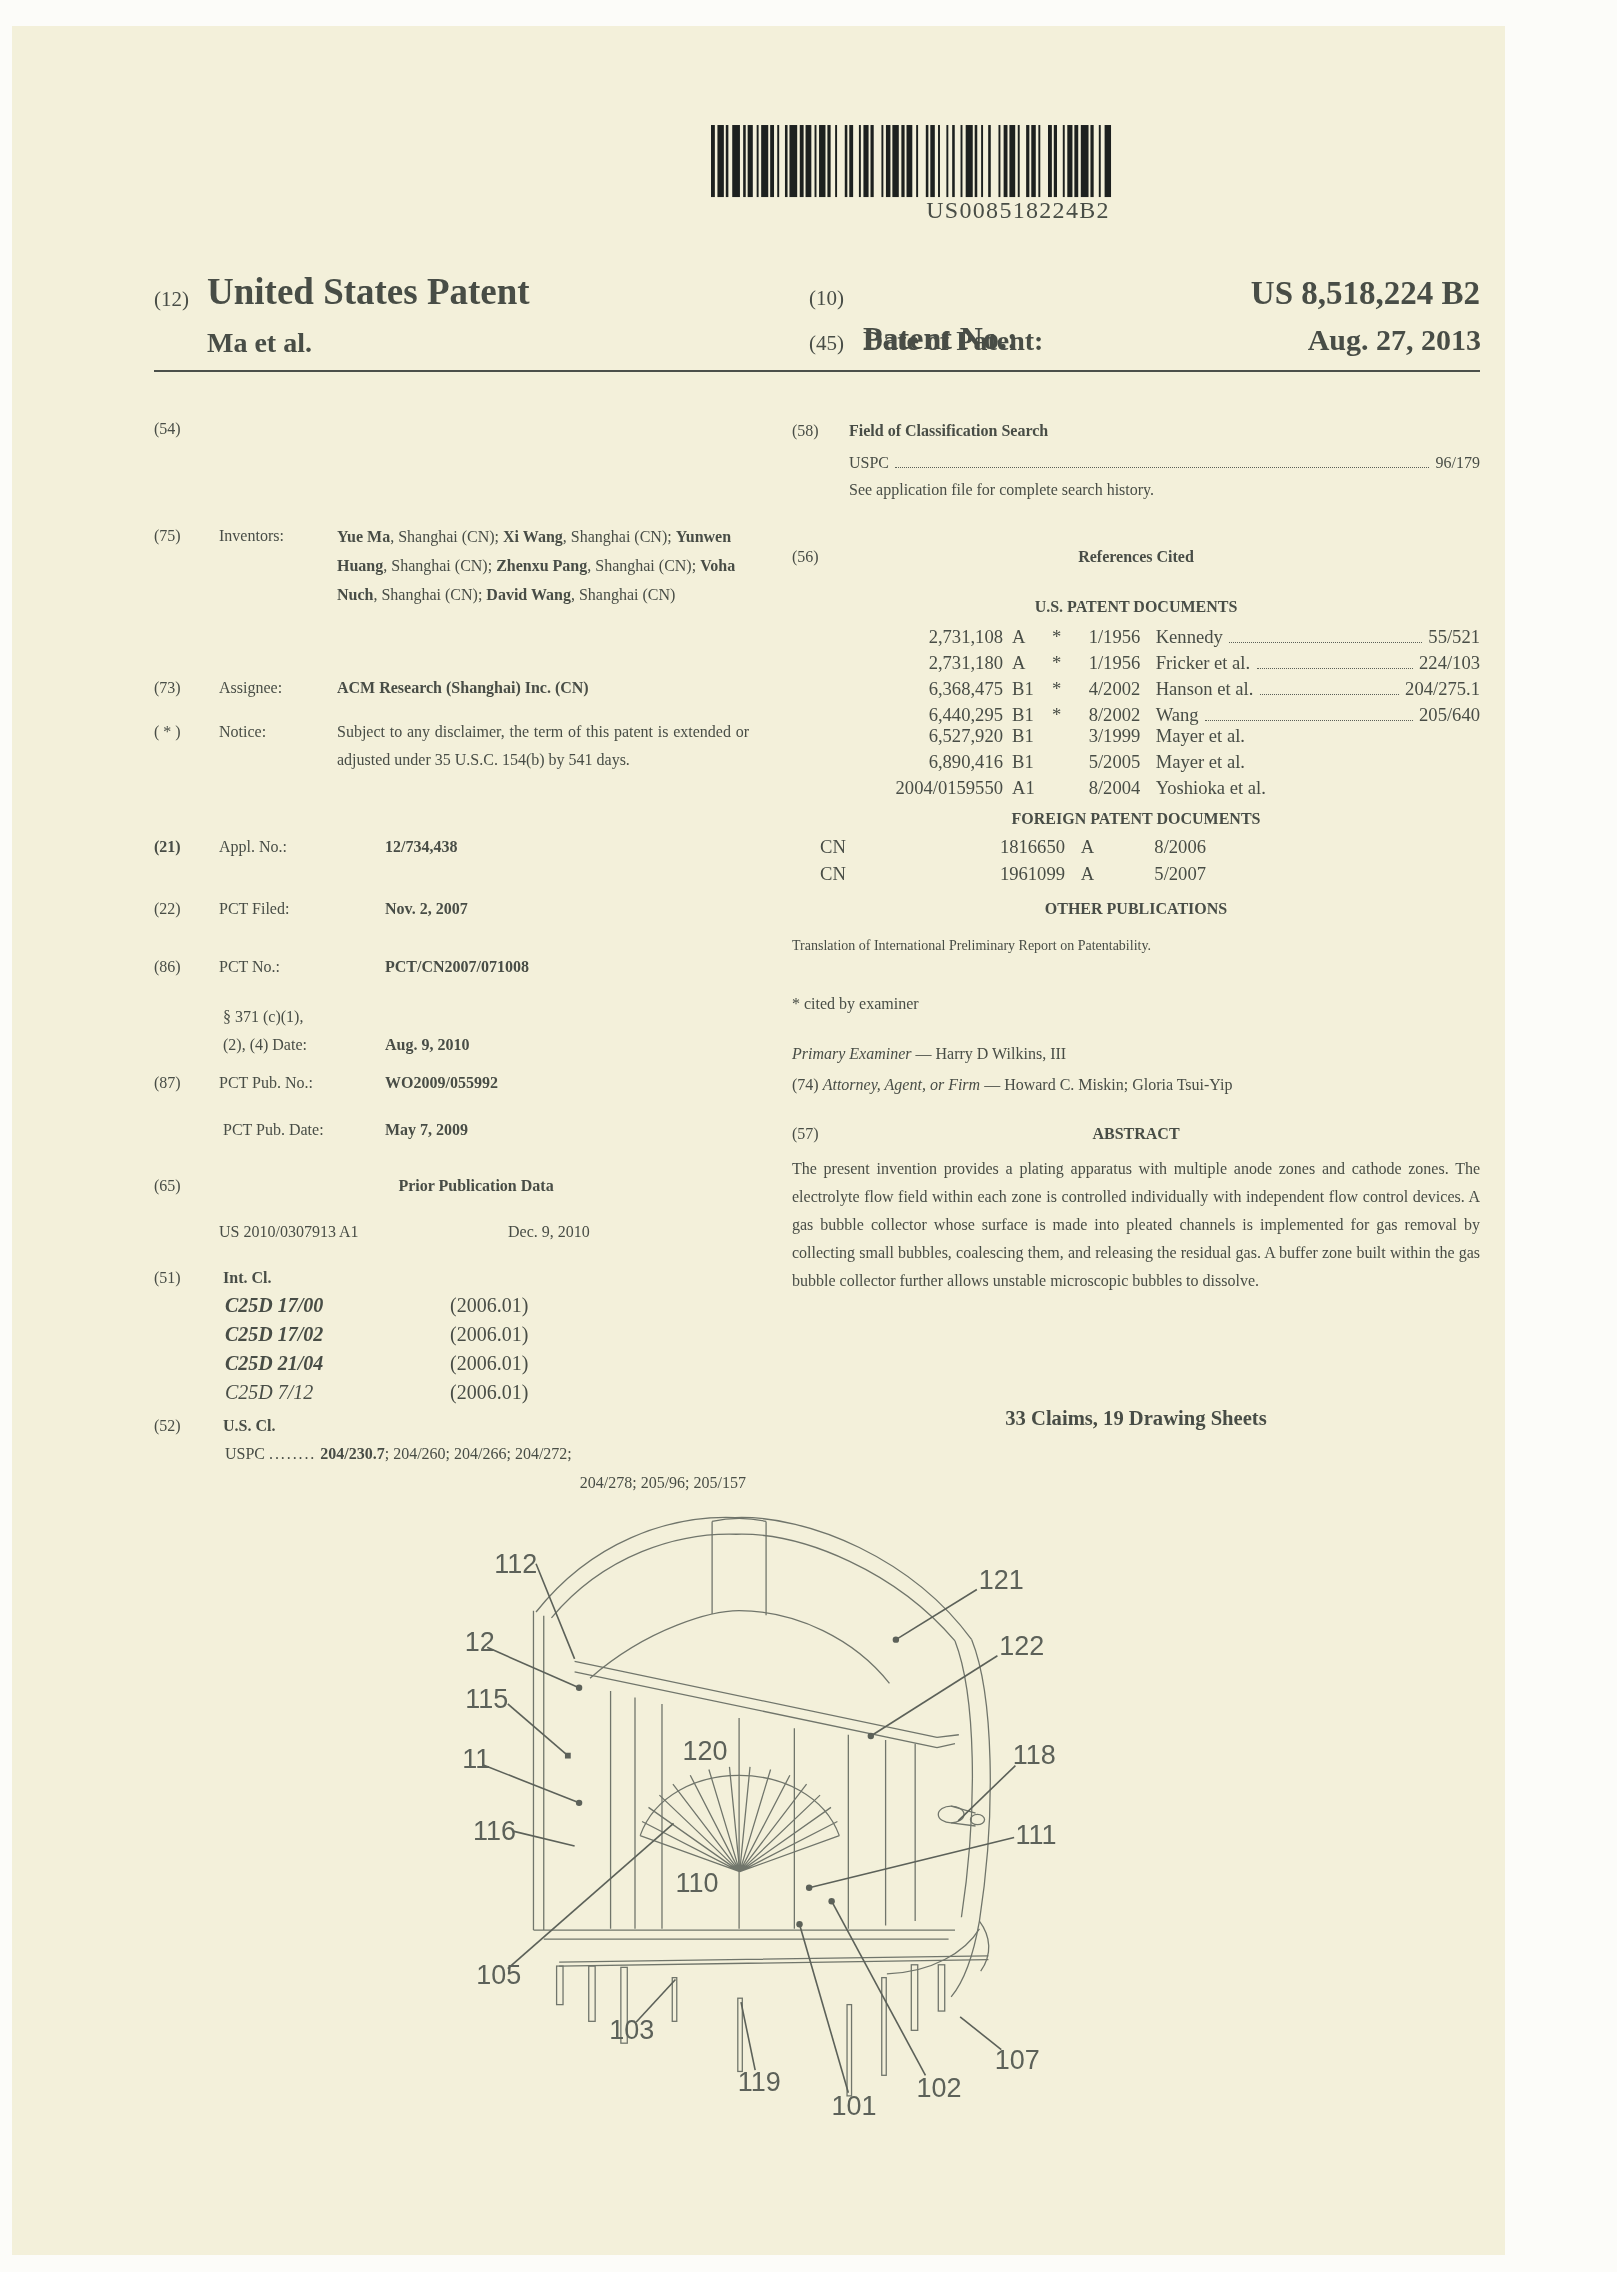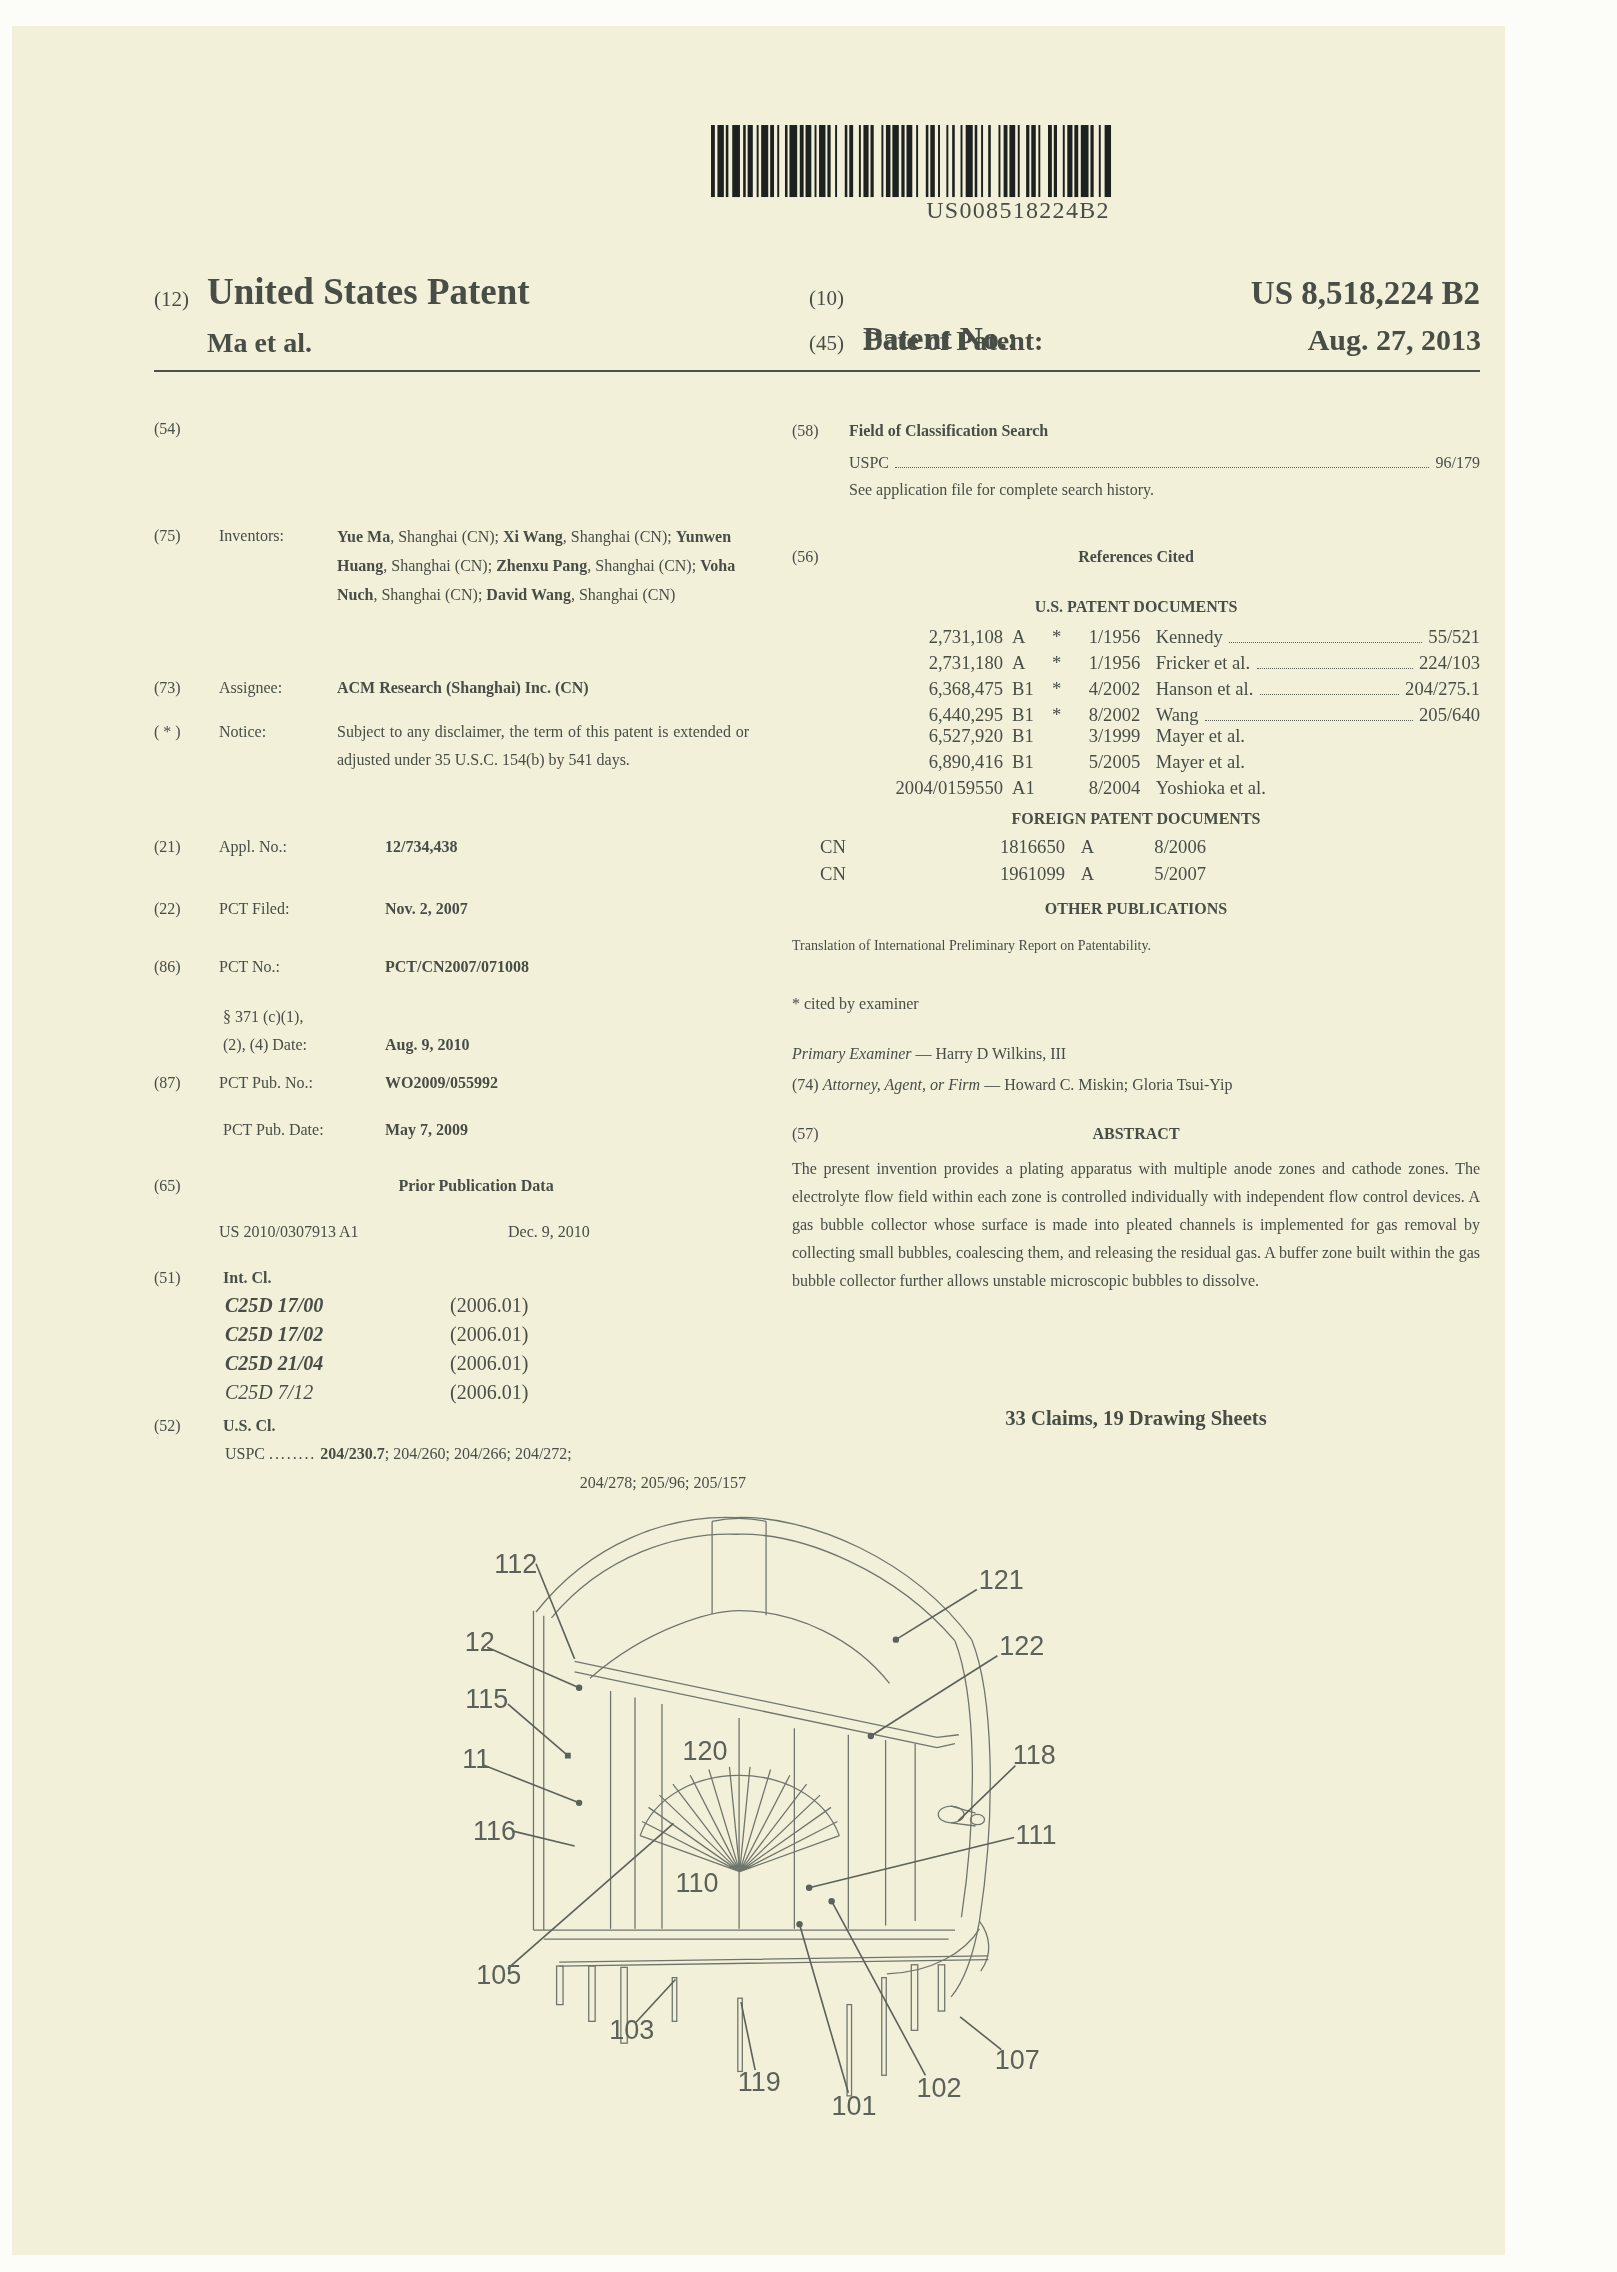--- a/index.html
+++ b/index.html
@@ -125,21 +125,21 @@
   <div class="abs t31" style="left:337px;top:522px;width:412px;line-height:29px;" id="inventors-text"><span class="b">Yue Ma</span><span>, Shanghai (CN); </span><span class="b">Xi Wang</span><span>, Shanghai (CN); </span><span class="b">Yunwen Huang</span><span>, Shanghai (CN); </span><span class="b">Zhenxu Pang</span><span>, Shanghai (CN); </span><span class="b">Voha Nuch</span><span>, Shanghai (CN); </span><span class="b">David Wang</span><span>, Shanghai (CN)</span></div>
 
   <div class="abs t31" style="left:154px;top:674px;">(73)</div>
   <div class="abs t31" style="left:219px;top:674px;">Assignee:</div>
   <div class="abs t31 b" style="left:337px;top:674px;">ACM Research (Shanghai) Inc. (CN)</div>
 
   <div class="abs t31" style="left:154px;top:718px;">( * )</div>
   <div class="abs t31" style="left:219px;top:718px;">Notice:</div>
   <div class="abs t31 jst" style="left:337px;top:718px;width:412px;line-height:28px;">Subject to any disclaimer, the term of this patent is extended or adjusted under 35 U.S.C. 154(b) by 541 days.</div>
 
-  <div class="abs t31" style="left:154px;top:833px;">(21)</div>
+  <div class="abs t31" style="left:154px;top:833px;font-weight:bold;">(21)</div>
   <div class="abs t31" style="left:219px;top:833px;">Appl. No.:</div>
   <div class="abs t31 b" style="left:385px;top:833px;">12/734,438</div>
 
   <div class="abs t31" style="left:154px;top:895px;">(22)</div>
   <div class="abs t31" style="left:219px;top:895px;">PCT Filed:</div>
   <div class="abs t31 b" style="left:385px;top:895px;">Nov. 2, 2007</div>
 
   <div class="abs t31" style="left:154px;top:953px;">(86)</div>
   <div class="abs t31" style="left:219px;top:953px;">PCT No.:</div>
   <div class="abs t31 b" style="left:385px;top:953px;">PCT/CN2007/071008</div>

